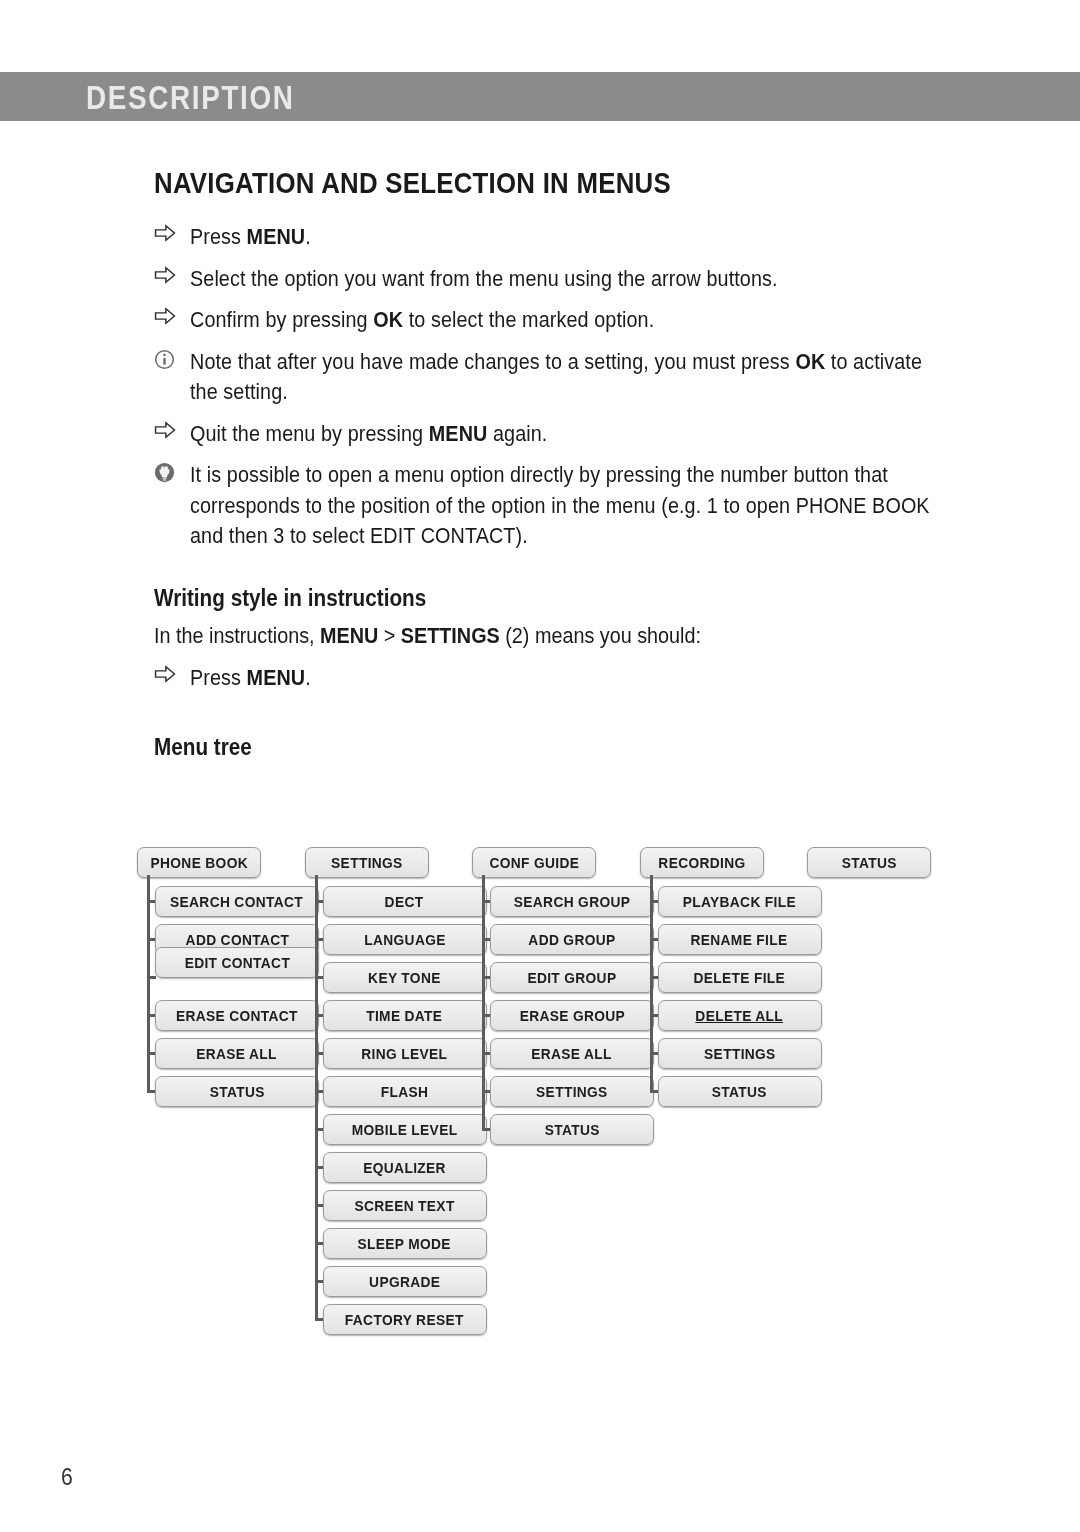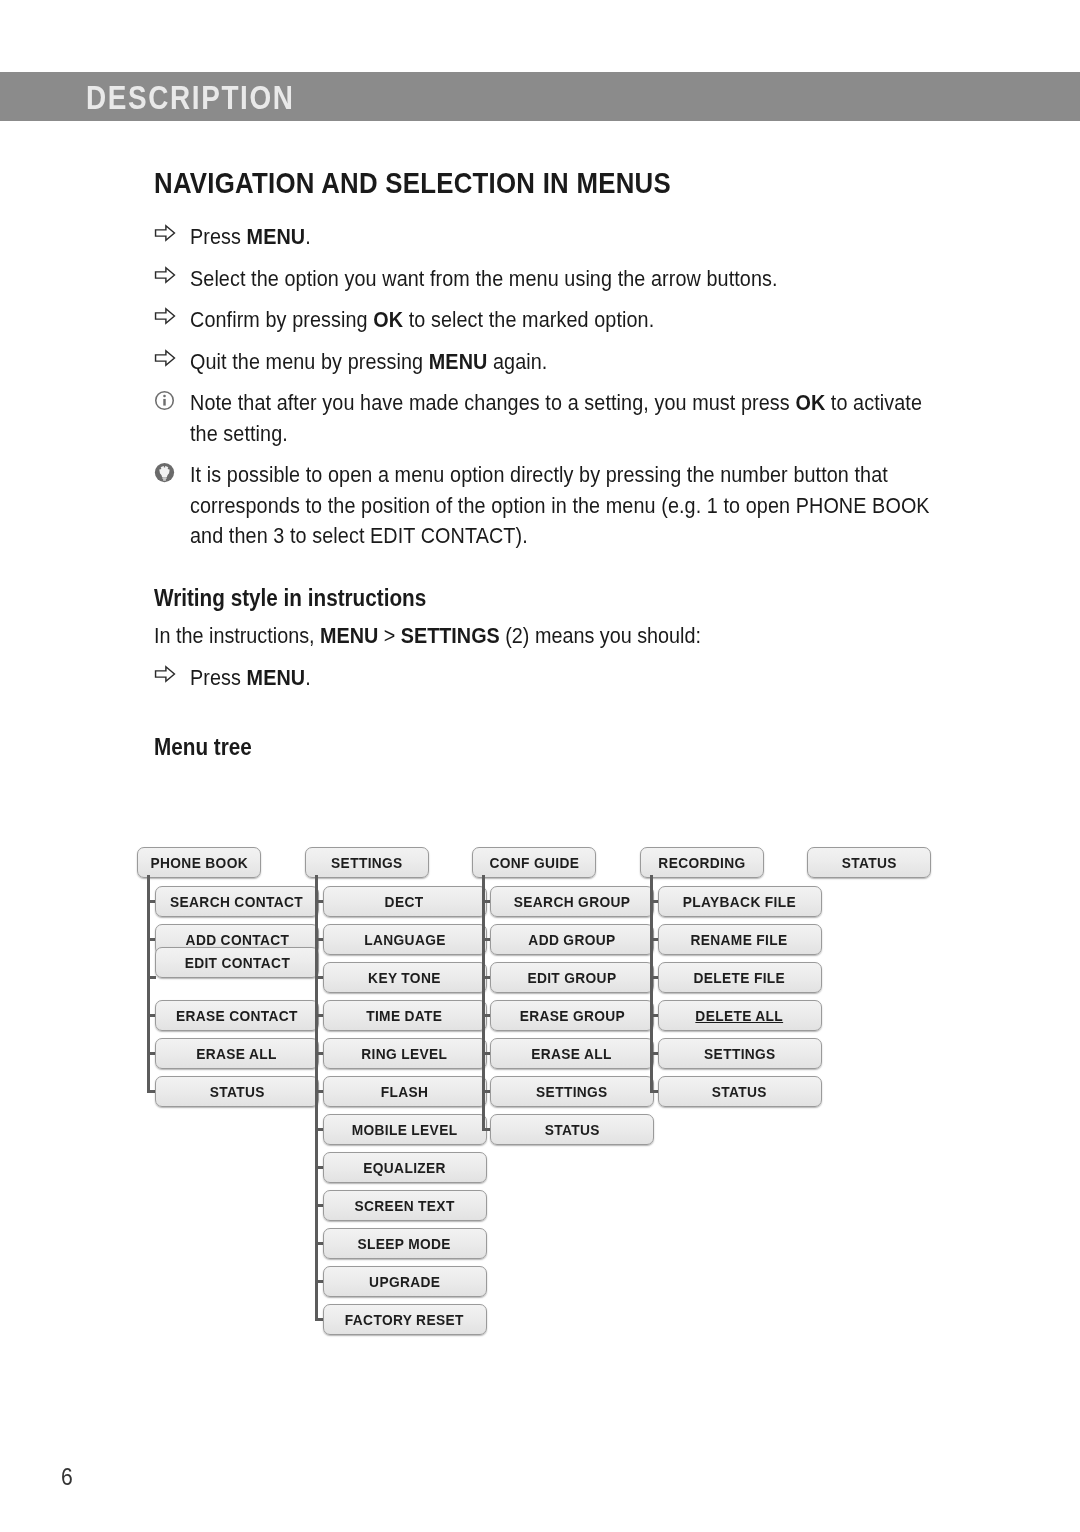--- a/index.html
+++ b/index.html
@@ -215,35 +215,35 @@
       <div class="row">
         <div class="row-bullet">
           <svg class="arrow-icon" viewBox="0 0 24 20">
             <path d="M1.5 6.5 L13 6.5 L13 2 L22.5 10 L13 18 L13 13.5 L1.5 13.5 Z" fill="none" stroke="#2a2a2a" stroke-width="1.6" stroke-linejoin="miter"></path>
           </svg>
         </div>
         <div class="row-text">Confirm by pressing <b>OK</b> to select the marked option.</div>
       </div>
       <div class="row">
         <div class="row-bullet">
-          <svg class="arrow-icon" viewBox="0 0 24 20">
-            <path d="M1.5 6.5 L13 6.5 L13 2 L22.5 10 L13 18 L13 13.5 L1.5 13.5 Z" fill="none" stroke="#2a2a2a" stroke-width="1.6" stroke-linejoin="miter"></path>
-          </svg>
-        </div>
-        <div class="row-text">Quit the menu by pressing <b>MENU</b> again.</div>
-      </div>
-      <div class="row">
-        <div class="row-bullet">
           <svg class="info-icon" viewBox="0 0 24 24">
             <circle cx="12" cy="12" r="10" fill="none" stroke="#6e6e6e" stroke-width="1.8"></circle>
             <circle cx="12" cy="6.8" r="1.5" fill="#6e6e6e"></circle>
             <path d="M10.6 10.2 h2.8 v7.6 h-2.8 z" fill="#6e6e6e"></path>
           </svg>
         </div>
         <div class="row-text">Note that after you have made changes to a setting, you must press <b>OK</b> to activate the setting.</div>
+      </div>
+      <div class="row">
+        <div class="row-bullet">
+          <svg class="arrow-icon" viewBox="0 0 24 20">
+            <path d="M1.5 6.5 L13 6.5 L13 2 L22.5 10 L13 18 L13 13.5 L1.5 13.5 Z" fill="none" stroke="#2a2a2a" stroke-width="1.6" stroke-linejoin="miter"></path>
+          </svg>
+        </div>
+        <div class="row-text">Quit the menu by pressing <b>MENU</b> again.</div>
       </div>
       <div class="row">
         <div class="row-bullet">
           <svg class="tip-icon" viewBox="0 0 24 24">
             <circle cx="12" cy="12" r="11" fill="#6b6b6b"></circle>
             <path d="M12 4.5 c3.4 0 5.8 2.6 5.8 5.7 c0 2.3 -1.4 3.5 -2.2 4.6 c-0.6 0.8 -0.7 1.4 -0.7 2.2 h-5.8 c0 -0.8 -0.1 -1.4 -0.7 -2.2 c-0.8 -1.1 -2.2 -2.3 -2.2 -4.6 c0 -3.1 2.4 -5.7 5.8 -5.7 z" fill="#f2f2f2"></path>
             <rect x="9.6" y="17.6" width="4.8" height="1.5" fill="#f2f2f2"></rect>
             <rect x="10.4" y="19.8" width="3.2" height="1.4" fill="#f2f2f2"></rect>
             <g stroke="#6b6b6b" stroke-width="1.6" stroke-linecap="butt">
               <line x1="12" y1="2.2" x2="12" y2="6.2"></line>

